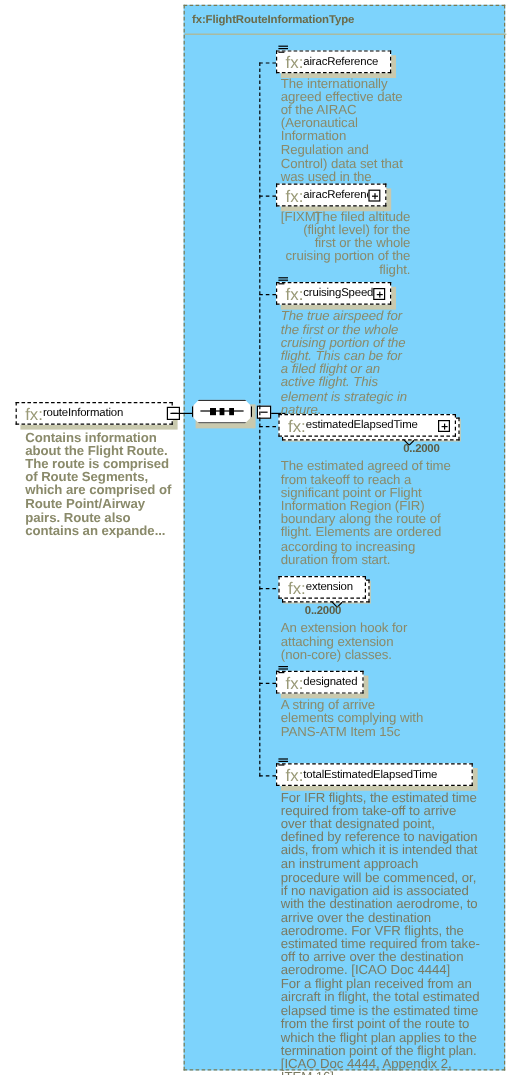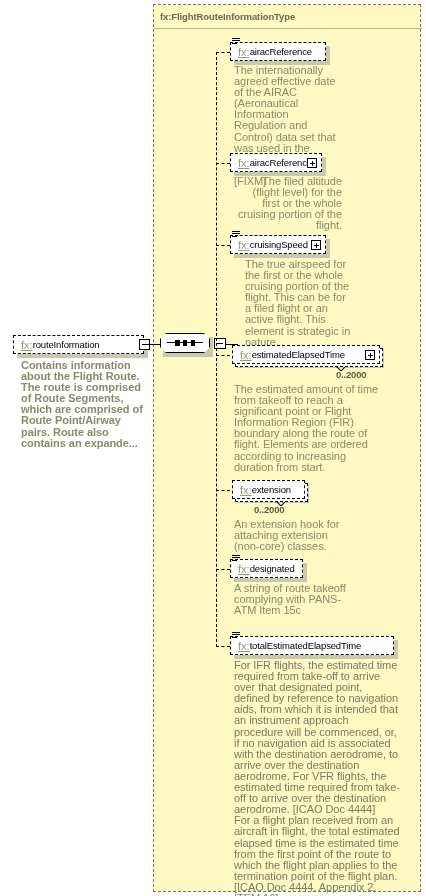--- a/index.html
+++ b/index.html
@@ -15,21 +15,21 @@
     overflow: hidden;
   }
 
   
   #type-container {
     position: absolute;
     left: 153px;
     top: 4px;
     width: 268px;
     height: 888px;
-    background: #fef9c3;
+    background: #7dd3fc;
     border: 1px dashed #7a7a52;
     box-sizing: border-box;
   }
   #type-title {
     position: absolute;
     left: 6px;
     top: 6px;
     font-size: 9.5px;
     font-weight: bold;
     color: #6b6b4a;
@@ -186,24 +186,23 @@
     position: absolute;
     left: 3px;
     top: 3px;
     right: -3px;
     bottom: -3px;
     background: #ffffff;
     border: 1.3px dashed #000;
     box-sizing: border-box;
   }
   .elem .ns {
-    font-size: 11px;
+    font-size: 14px;
     color: #9a9a78;
     font-weight: normal;
-    text-decoration: underline;
   }
   .elem .nm {
     font-size: 9.5px;
     color: #000;
     font-weight: normal;
     letter-spacing: -0.15px;
   }
   
   .docicon {
     position: absolute;
@@ -389,35 +388,35 @@
     <div class="docicon">
         <i></i>
         <i></i>
         <i></i>
       </div>
     <span class="ns">fx:</span>
     <span class="nm">cruisingSpeed</span>
     <div class="plus" style="right:4px; top:4px;"></div>
   </div>
 </div>
-<div class="doc" style="left:245px; top:259px; width:108px;">The true airspeed for the first or the whole cruising portion of the flight.  This can be for a filed flight or an active flight.  This element is strategic in nature.</div>
+<div class="doc" style="left:234px; top:259px; width:108px;font-style:italic;">The true airspeed for the first or the whole cruising portion of the flight.  This can be for a filed flight or an active flight.  This element is strategic in nature.</div>
 
 <div class="branch" style="top:355px;"></div>
 <div class="elem repeat" style="left:232px; top:345px; width:148px;">
   <div class="shadow"></div>
   <div class="box2"></div>
   <div class="box">
     <span class="ns">fx:</span>
     <span class="nm">estimatedElapsedTime</span>
     <div class="plus" style="right:4px; top:4px;"></div>
   </div>
   <div class="caret" style="left:104px; top:21px;"></div>
 </div>
 <div class="card" style="left:336px; top:369px;">0..2000</div>
-<div class="doc" style="left:234px; top:384px; width:152px;">The estimated amount of time from takeoff to reach a significant point or Flight Information Region (FIR) boundary along the route of flight. Elements are ordered according to increasing duration from start.</div>
+<div class="doc" style="left:234px; top:384px; width:152px;">The estimated agreed of time from takeoff to reach a significant point or Flight Information Region (FIR) boundary along the route of flight. Elements are ordered according to increasing duration from start.</div>
 
 <div class="branch" style="top:490px;"></div>
 <div class="elem repeat" style="left:232px; top:480px; width:73px;">
   <div class="shadow"></div>
   <div class="box2"></div>
   <div class="box">
     <span class="ns">fx:</span>
     <span class="nm">extension</span>
   </div>
   <div class="caret" style="left:44px; top:21px;"></div>
@@ -431,21 +430,21 @@
   <div class="box">
     <div class="docicon">
         <i></i>
         <i></i>
         <i></i>
       </div>
     <span class="ns">fx:</span>
     <span class="nm">designated</span>
   </div>
 </div>
-<div class="doc" style="left:234px; top:583px; width:120px;">A string of route takeoff complying with PANS-ATM Item 15c</div>
+<div class="doc" style="left:234px; top:583px; width:120px;">A string of arrive elements complying with PANS-ATM Item 15c</div>
 
 <div class="branch" style="top:646px;"></div>
 <div class="elem" style="left:230px; top:636px; width:164px;">
   <div class="shadow"></div>
   <div class="box">
     <div class="docicon">
         <i></i>
         <i></i>
         <i></i>
       </div>

